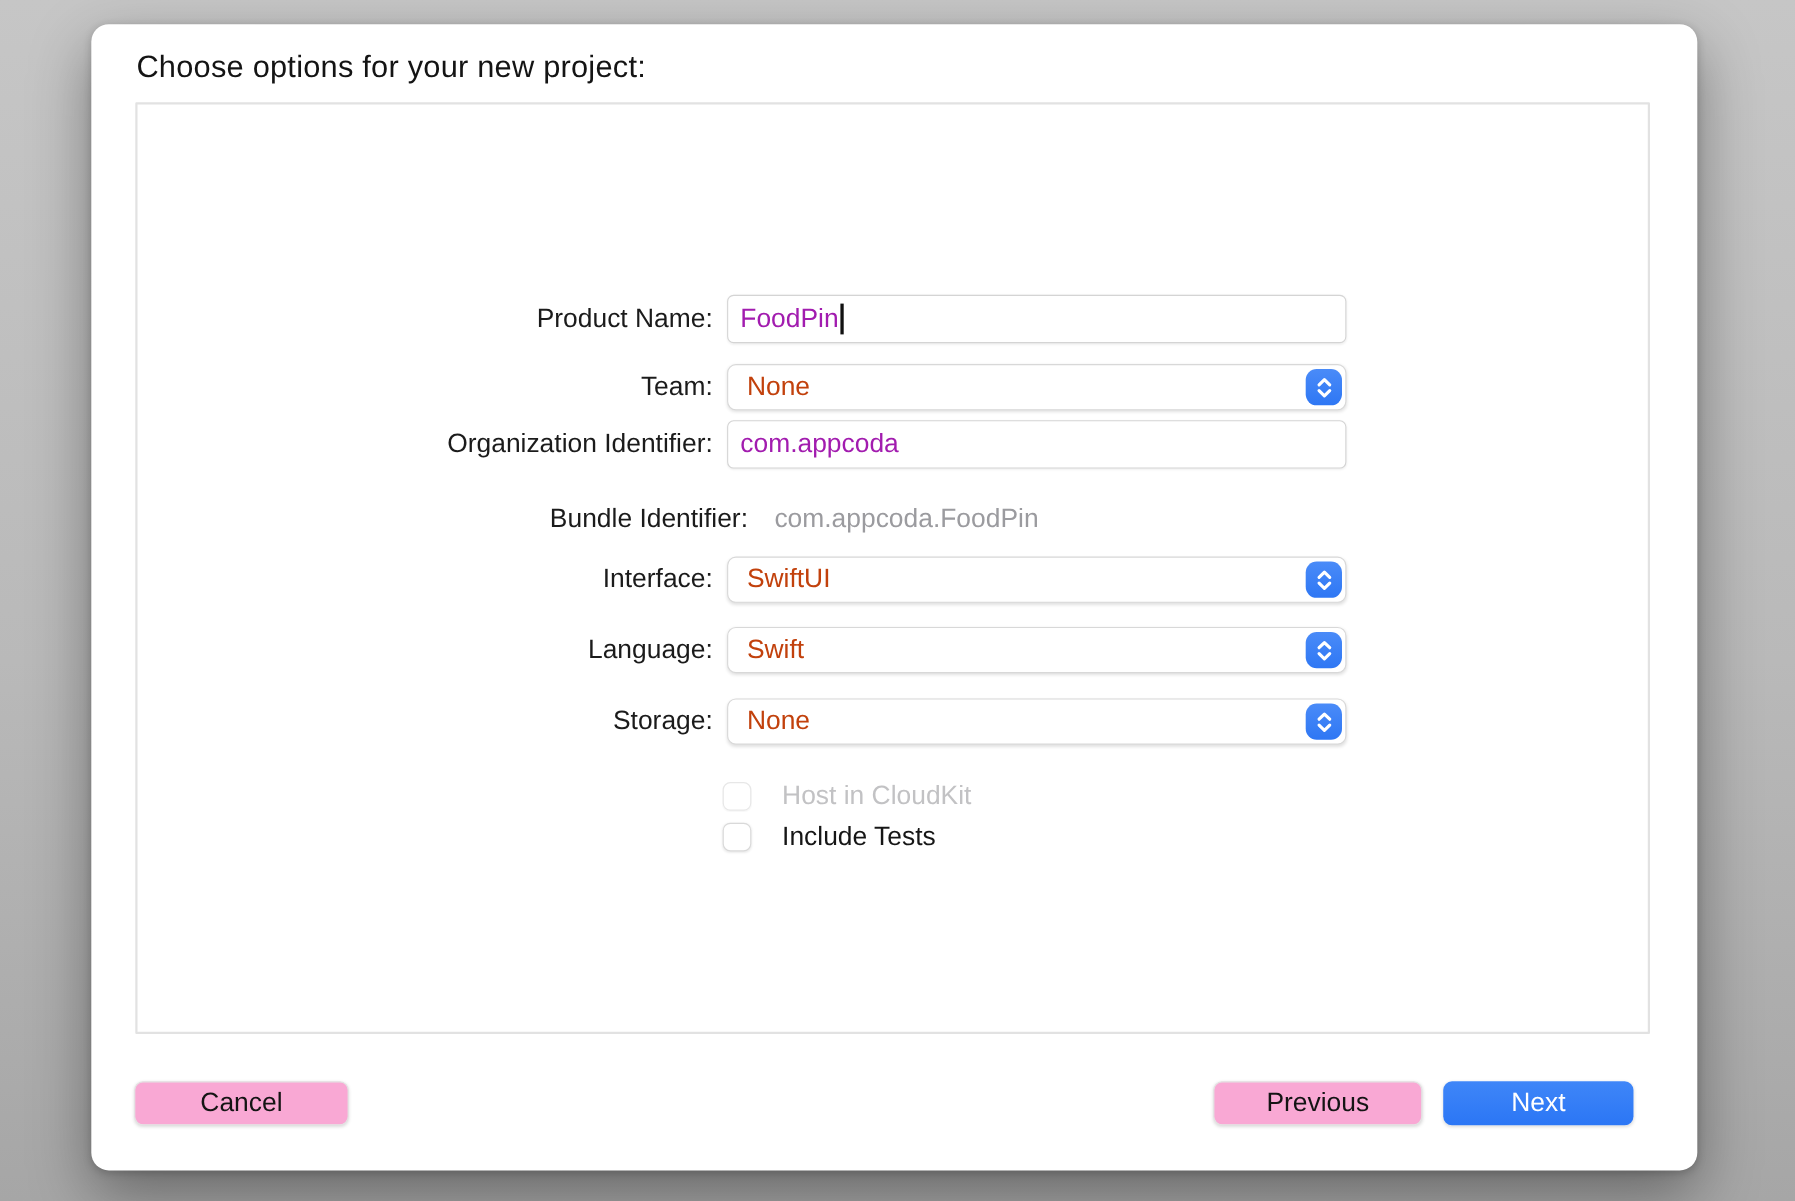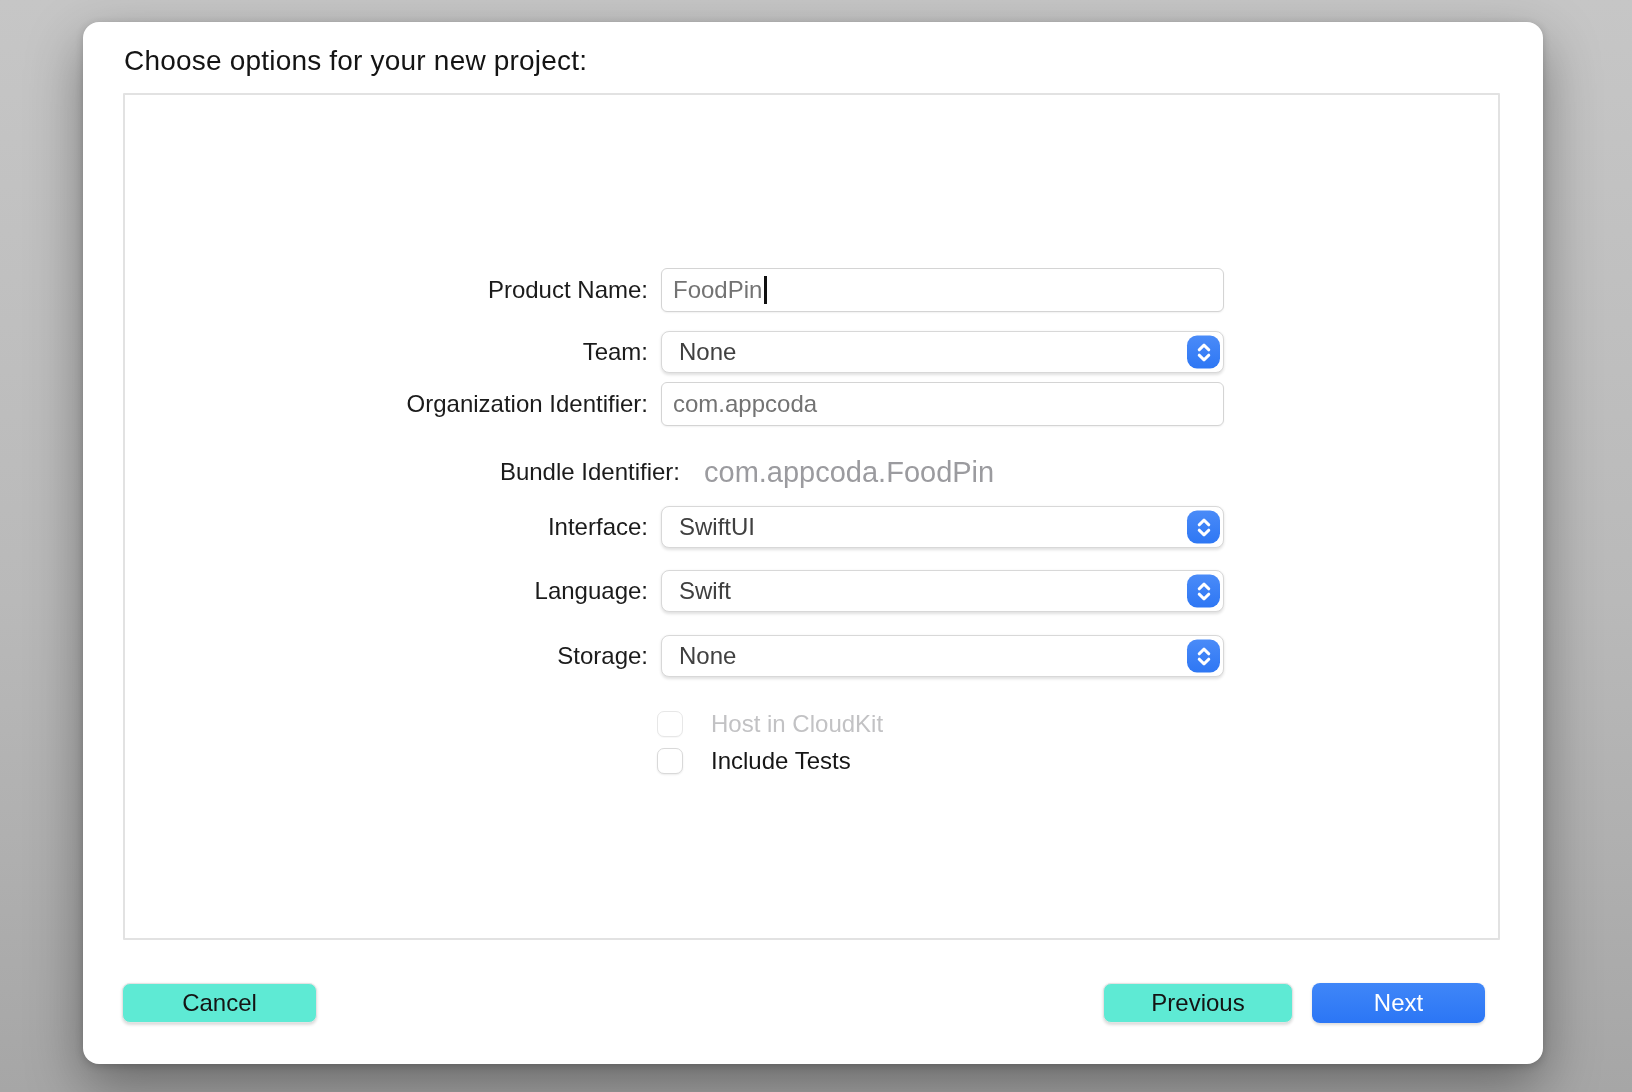--- a/index.html
+++ b/index.html
@@ -24,50 +24,50 @@
   }
   .row{position:absolute;left:40px;display:flex;align-items:center;}
   .lbl{
     flex:none;width:525px;text-align:right;font-size:24px;color:#1b1b1b;
     white-space:nowrap;
   }
   .ctl{flex:none;margin-left:13px;width:563px;position:relative;box-sizing:border-box;}
   .textfield{
     height:42px;background:#fff;border:1.5px solid #d4d4d4;border-radius:6px;
     box-shadow:0 1px 2px rgba(0,0,0,.06);
-    display:flex;align-items:center;padding:0 11px;font-size:24px;color:#737373;
+    display:flex;align-items:center;padding:0 11px;font-size:24px;color:#a21caf;
   }
   .caret{display:inline-block;width:2.5px;height:28px;background:#111;margin-left:2px;}
   .popup{
     height:40px;background:#fff;border:1.5px solid #d8d8d8;border-radius:8px;
     box-shadow:0 1.5px 3px rgba(0,0,0,.12);
-    display:flex;align-items:center;padding:0 11px 0 17px;font-size:24px;color:#404040;
+    display:flex;align-items:center;padding:0 11px 0 17px;font-size:24px;color:#c2410c;
     position:relative;
   }
   .stepper{
     position:absolute;right:3px;top:50%;transform:translateY(-50%);
     width:33px;height:33px;border-radius:10px;
     background:linear-gradient(180deg,#4a8bf8 0%,#2e77f4 100%);
     display:flex;align-items:center;justify-content:center;
   }
   .static-value{
-    font-size:29px;color:#9b9b9f;padding-left:11px;line-height:34px;
+    font-size:24px;color:#9b9b9f;padding-left:11px;line-height:34px;
   }
   .check-row{position:absolute;display:flex;align-items:center;gap:28px;}
   .checkbox{
     width:26px;height:26px;border-radius:7px;background:#fff;box-sizing:border-box;
     border:1.5px solid #d9d9d9;box-shadow:0 1px 2px rgba(0,0,0,.08);
   }
   .checkbox.disabled{border-color:#e7e7e7;box-shadow:0 1px 1px rgba(0,0,0,.03);}
   .check-label{font-size:24px;color:#161616;}
   .check-label.disabled{color:#c2c2c4;}
   .btn{
     position:absolute;top:961px;height:40px;border-radius:8px;box-sizing:border-box;
     display:flex;align-items:center;justify-content:center;font-size:24px;
-    background:#5eead4;border:1.5px solid #e3e3e3;color:#141414;
+    background:#f9a8d4;border:1.5px solid #e3e3e3;color:#141414;
     box-shadow:0 1.5px 3px rgba(0,0,0,.14);cursor:default;
   }
   .btn.primary{
     background:linear-gradient(180deg,#3f86f8 0%,#2b76f5 100%);
     border:none;color:#ffffff;
   }
 </style>
 </head>
 <body>
 

